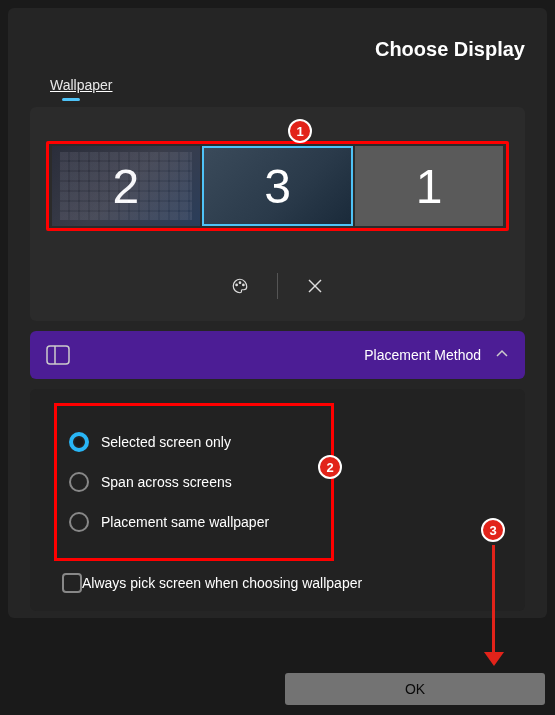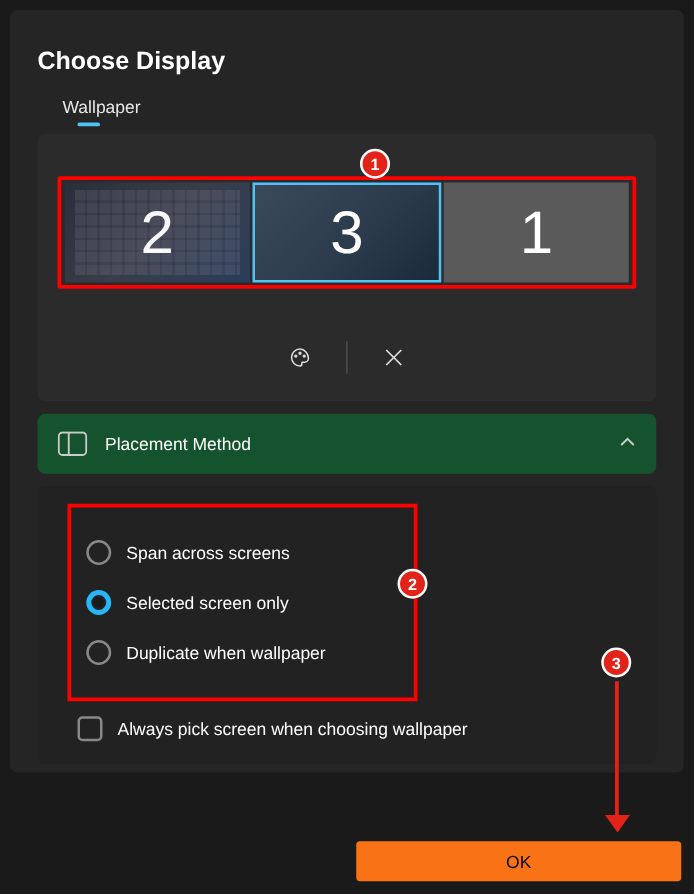--- a/index.html
+++ b/index.html
@@ -13,31 +13,33 @@
     position: relative;
   }
   .panel {
     background: #252525;
     margin: 8px;
     border-radius: 6px;
     padding: 20px 0 0 0;
     width: 539px;
     height: 610px;
     position: relative;
+    text-align: right;
   }
   .title {
     font-size: 20px;
     font-weight: 600;
     padding: 10px 22px 16px 22px;
   }
   .tabs {
     display: flex;
     gap: 16px;
     padding: 0 22px 0 42px;
     font-size: 14px;
+    text-decoration: underline;
   }
   .tab {
     padding-bottom: 8px;
     cursor: pointer;
     color: #e8e8e8;
   }
   .tab.active {
     position: relative;
   }
   .tab.active::after {
@@ -114,21 +116,21 @@
     color: #ddd;
   }
   .tool-sep {
     width: 1px;
     height: 26px;
     background: #555;
     margin: 0 12px;
   }
   .section {
     margin: 10px 22px 0 22px;
-    background: #14532d;
+    background: #4c1d95;
     border-radius: 6px;
   }
   .section-header {
     display: flex;
     align-items: center;
     padding: 14px 16px;
     gap: 14px;
     cursor: pointer;
   }
   .section-header .sh-icon {
@@ -175,21 +177,20 @@
   .radio.checked::after {
     content: "";
     position: absolute;
     inset: 2px;
     background: #1a1a1a;
     border-radius: 50%;
   }
   .check-row {
     display: flex;
     align-items: center;
-    gap: 12px;
     padding: 12px 4px 0 32px;
     font-size: 14px;
   }
   .checkbox {
     width: 20px; height: 20px;
     border: 2px solid #888;
     border-radius: 4px;
     flex-shrink: 0;
   }
   
@@ -248,21 +249,21 @@
     color: #062438;
     color: #000;
     width: 260px;
     height: 32px;
     font-size: 14px;
     border: none;
     border-radius: 3px;
     cursor: pointer;
     background: #0ea2e6;
   }
-  .ok-btn { background:#f97316; color:#0a0a0a; }
+  .ok-btn { background:#737373; color:#0a0a0a; }
 </style>
 </head>
 <body>
 
 <div class="panel">
   <div class="title">Choose Display</div>
 
   <div class="tabs">
     <div class="tab active">Wallpaper</div>
   </div>
@@ -313,30 +314,30 @@
         <svg width="14" height="14" viewBox="0 0 14 14" fill="none" stroke="currentColor" stroke-width="1.5">
             <polyline points="2,9 7,4 12,9"></polyline>
           </svg>
       </span>
     </div>
   </div>
 
   <div class="options">
     <div class="radio-box">
       <div class="radio-row">
+        <span class="radio checked"></span>
+        <span>Selected screen only</span>
+      </div>
+      <div class="radio-row">
         <span class="radio"></span>
         <span>Span across screens</span>
       </div>
       <div class="radio-row">
-        <span class="radio checked"></span>
-        <span>Selected screen only</span>
-      </div>
-      <div class="radio-row">
         <span class="radio"></span>
-        <span>Duplicate when wallpaper</span>
+        <span>Placement same wallpaper</span>
       </div>
     </div>
     <div class="check-row">
       <span class="checkbox"></span>
       <span>Always pick screen when choosing wallpaper</span>
     </div>
   </div>
 
   <div class="callout c1">1</div>
   <div class="callout c2">2</div>

